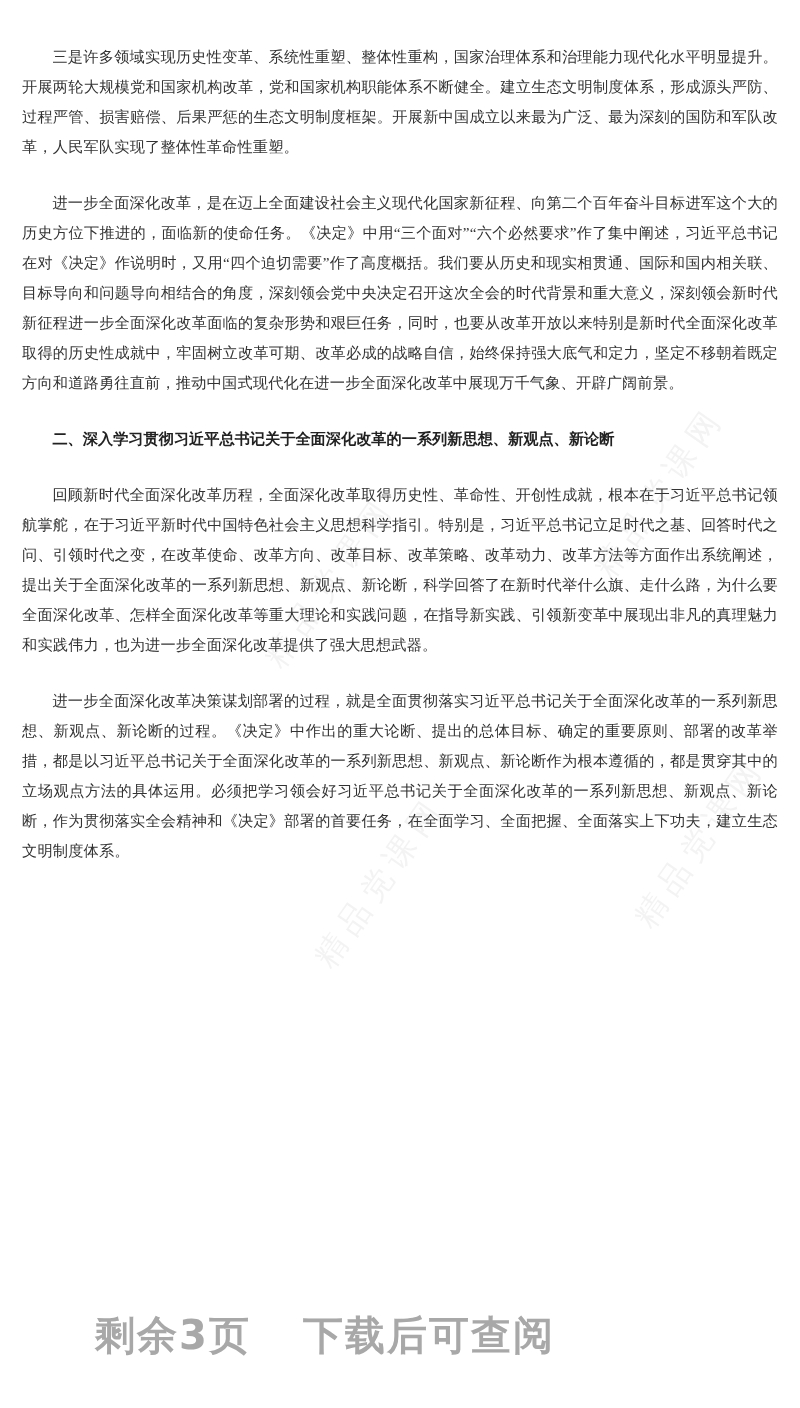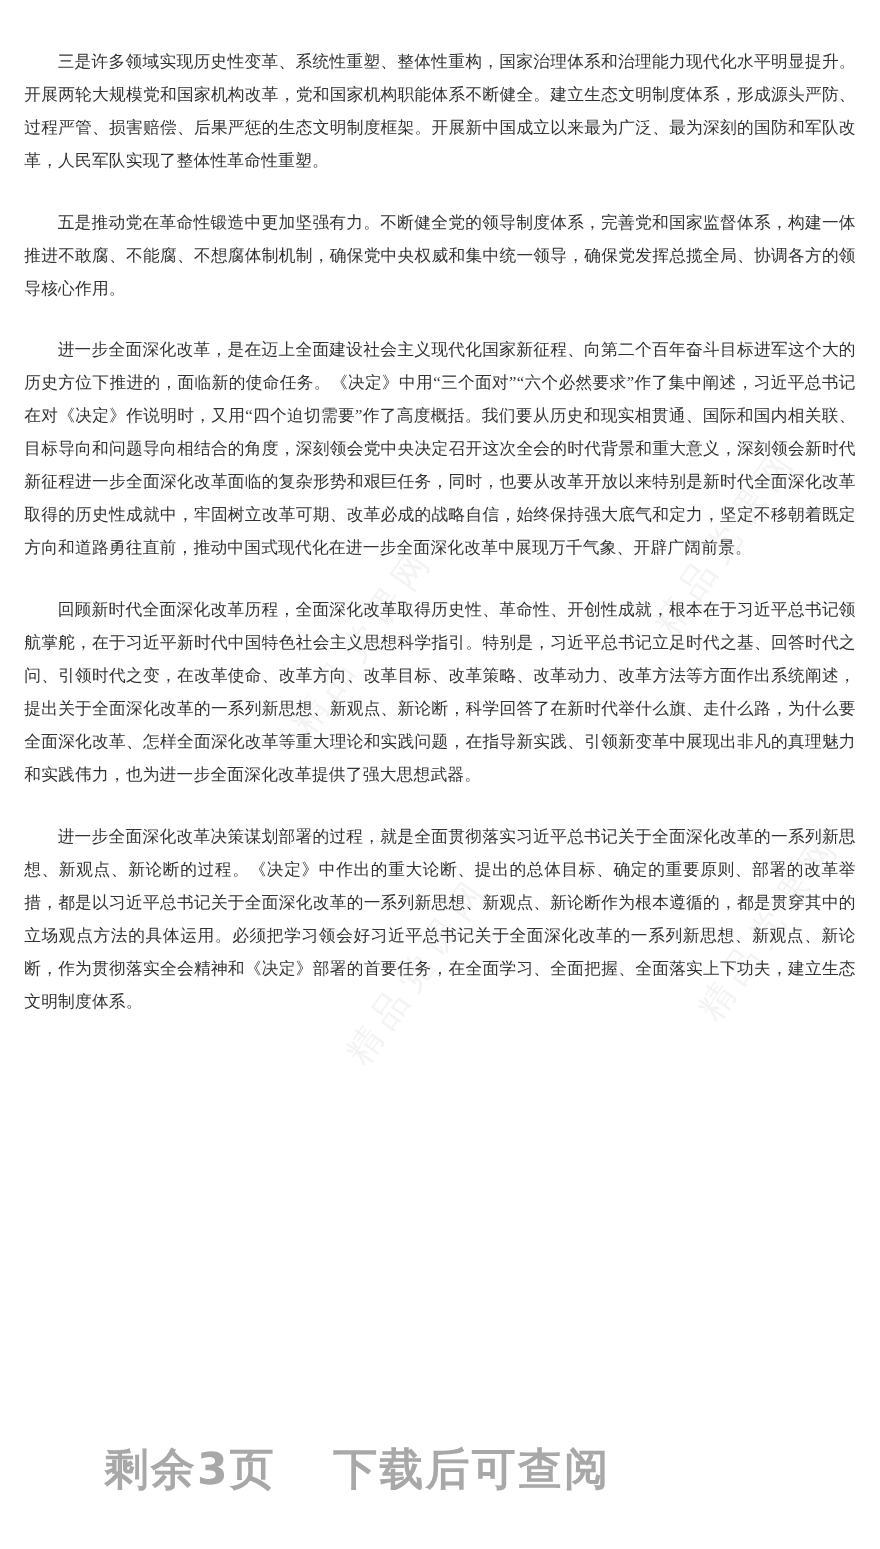--- a/index.html
+++ b/index.html
@@ -19,22 +19,22 @@
 </head>
 <body>
 
 <div class="watermark" style="left:230px; top:560px;">精品党课网</div>
 <div class="watermark" style="left:560px; top:470px;">精品党课网</div>
 <div class="watermark" style="left:280px; top:860px;">精品党课网</div>
 <div class="watermark" style="left:600px; top:820px;">精品党课网</div>
 
 <div class="page">
   <p class="para">三是许多领域实现历史性变革、系统性重塑、整体性重构，国家治理体系和治理能力现代化水平明显提升。开展两轮大规模党和国家机构改革，党和国家机构职能体系不断健全。建立生态文明制度体系，形成源头严防、过程严管、损害赔偿、后果严惩的生态文明制度框架。开展新中国成立以来最为广泛、最为深刻的国防和军队改革，人民军队实现了整体性革命性重塑。</p>
-  <p class="para">五是推动党在革命性锻造中更加坚强有力。不断健全党的领导制度体系，完善党和国家监督体系，构建一体推进不敢腐、不能腐、不想腐体制机制，确保党中央权威和集中统一领导，确保党发挥总揽全局、协调各方的领导核心作用。</p>
   <p class="para">进一步全面深化改革，是在迈上全面建设社会主义现代化国家新征程、向第二个百年奋斗目标进军这个大的历史方位下推进的，面临新的使命任务。《决定》中用“三个面对”“六个必然要求”作了集中阐述，习近平总书记在对《决定》作说明时，又用“四个迫切需要”作了高度概括。我们要从历史和现实相贯通、国际和国内相关联、目标导向和问题导向相结合的角度，深刻领会党中央决定召开这次全会的时代背景和重大意义，深刻领会新时代新征程进一步全面深化改革面临的复杂形势和艰巨任务，同时，也要从改革开放以来特别是新时代全面深化改革取得的历史性成就中，牢固树立改革可期、改革必成的战略自信，始终保持强大底气和定力，坚定不移朝着既定方向和道路勇往直前，推动中国式现代化在进一步全面深化改革中展现万千气象、开辟广阔前景。</p>
+  <p class="heading">二、深入学习贯彻习近平总书记关于全面深化改革的一系列新思想、新观点、新论断</p>
   <p class="para">回顾新时代全面深化改革历程，全面深化改革取得历史性、革命性、开创性成就，根本在于习近平总书记领航掌舵，在于习近平新时代中国特色社会主义思想科学指引。特别是，习近平总书记立足时代之基、回答时代之问、引领时代之变，在改革使命、改革方向、改革目标、改革策略、改革动力、改革方法等方面作出系统阐述，提出关于全面深化改革的一系列新思想、新观点、新论断，科学回答了在新时代举什么旗、走什么路，为什么要全面深化改革、怎样全面深化改革等重大理论和实践问题，在指导新实践、引领新变革中展现出非凡的真理魅力和实践伟力，也为进一步全面深化改革提供了强大思想武器。</p>
   <p class="para">进一步全面深化改革决策谋划部署的过程，就是全面贯彻落实习近平总书记关于全面深化改革的一系列新思想、新观点、新论断的过程。《决定》中作出的重大论断、提出的总体目标、确定的重要原则、部署的改革举措，都是以习近平总书记关于全面深化改革的一系列新思想、新观点、新论断作为根本遵循的，都是贯穿其中的立场观点方法的具体运用。必须把学习领会好习近平总书记关于全面深化改革的一系列新思想、新观点、新论断，作为贯彻落实全会精神和《决定》部署的首要任务，在全面学习、全面把握、全面落实上下功夫，建立生态文明制度体系。</p>
 </div>
 
 <div class="footer">
   <span>剩余3页</span>
   <span>下载后可查阅</span>
 </div>
 
 </body></html>

